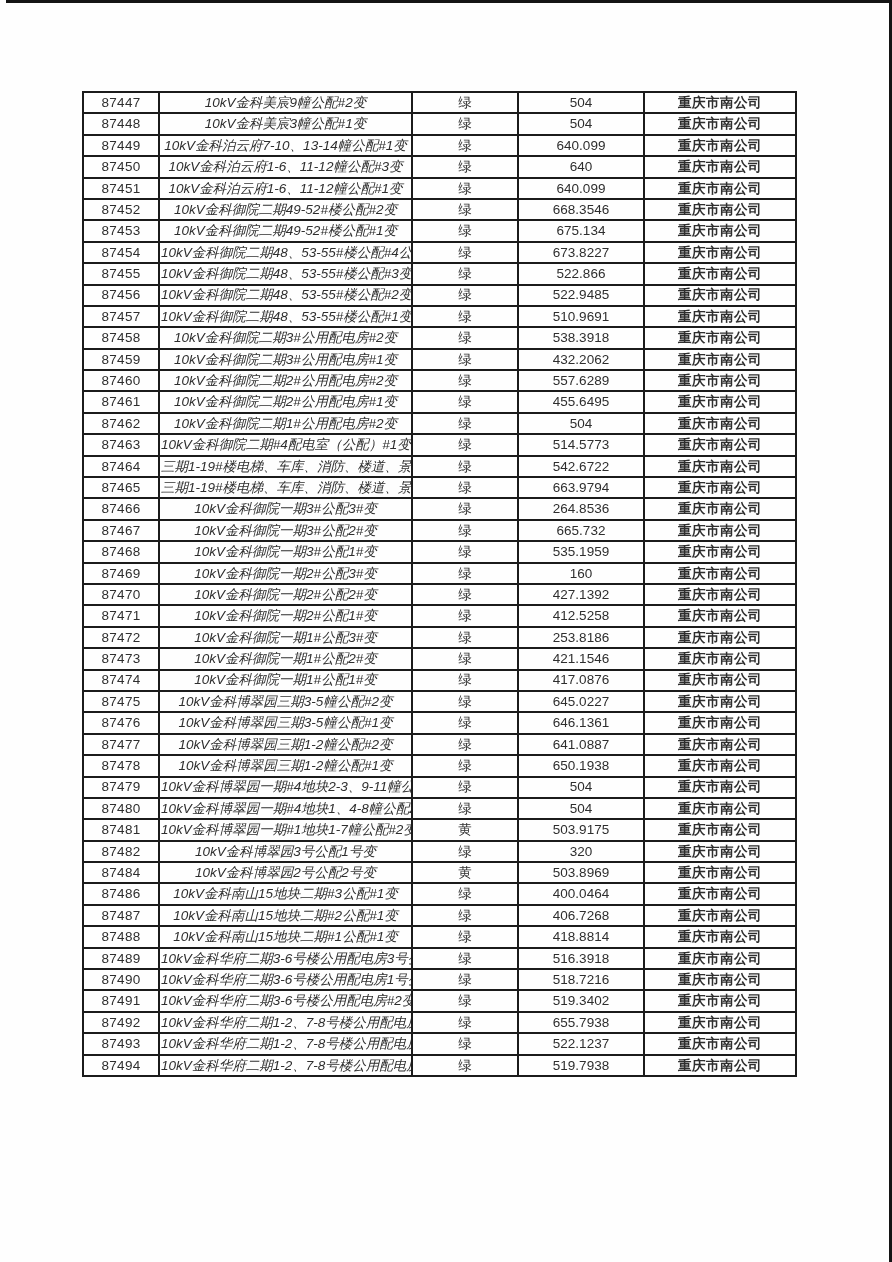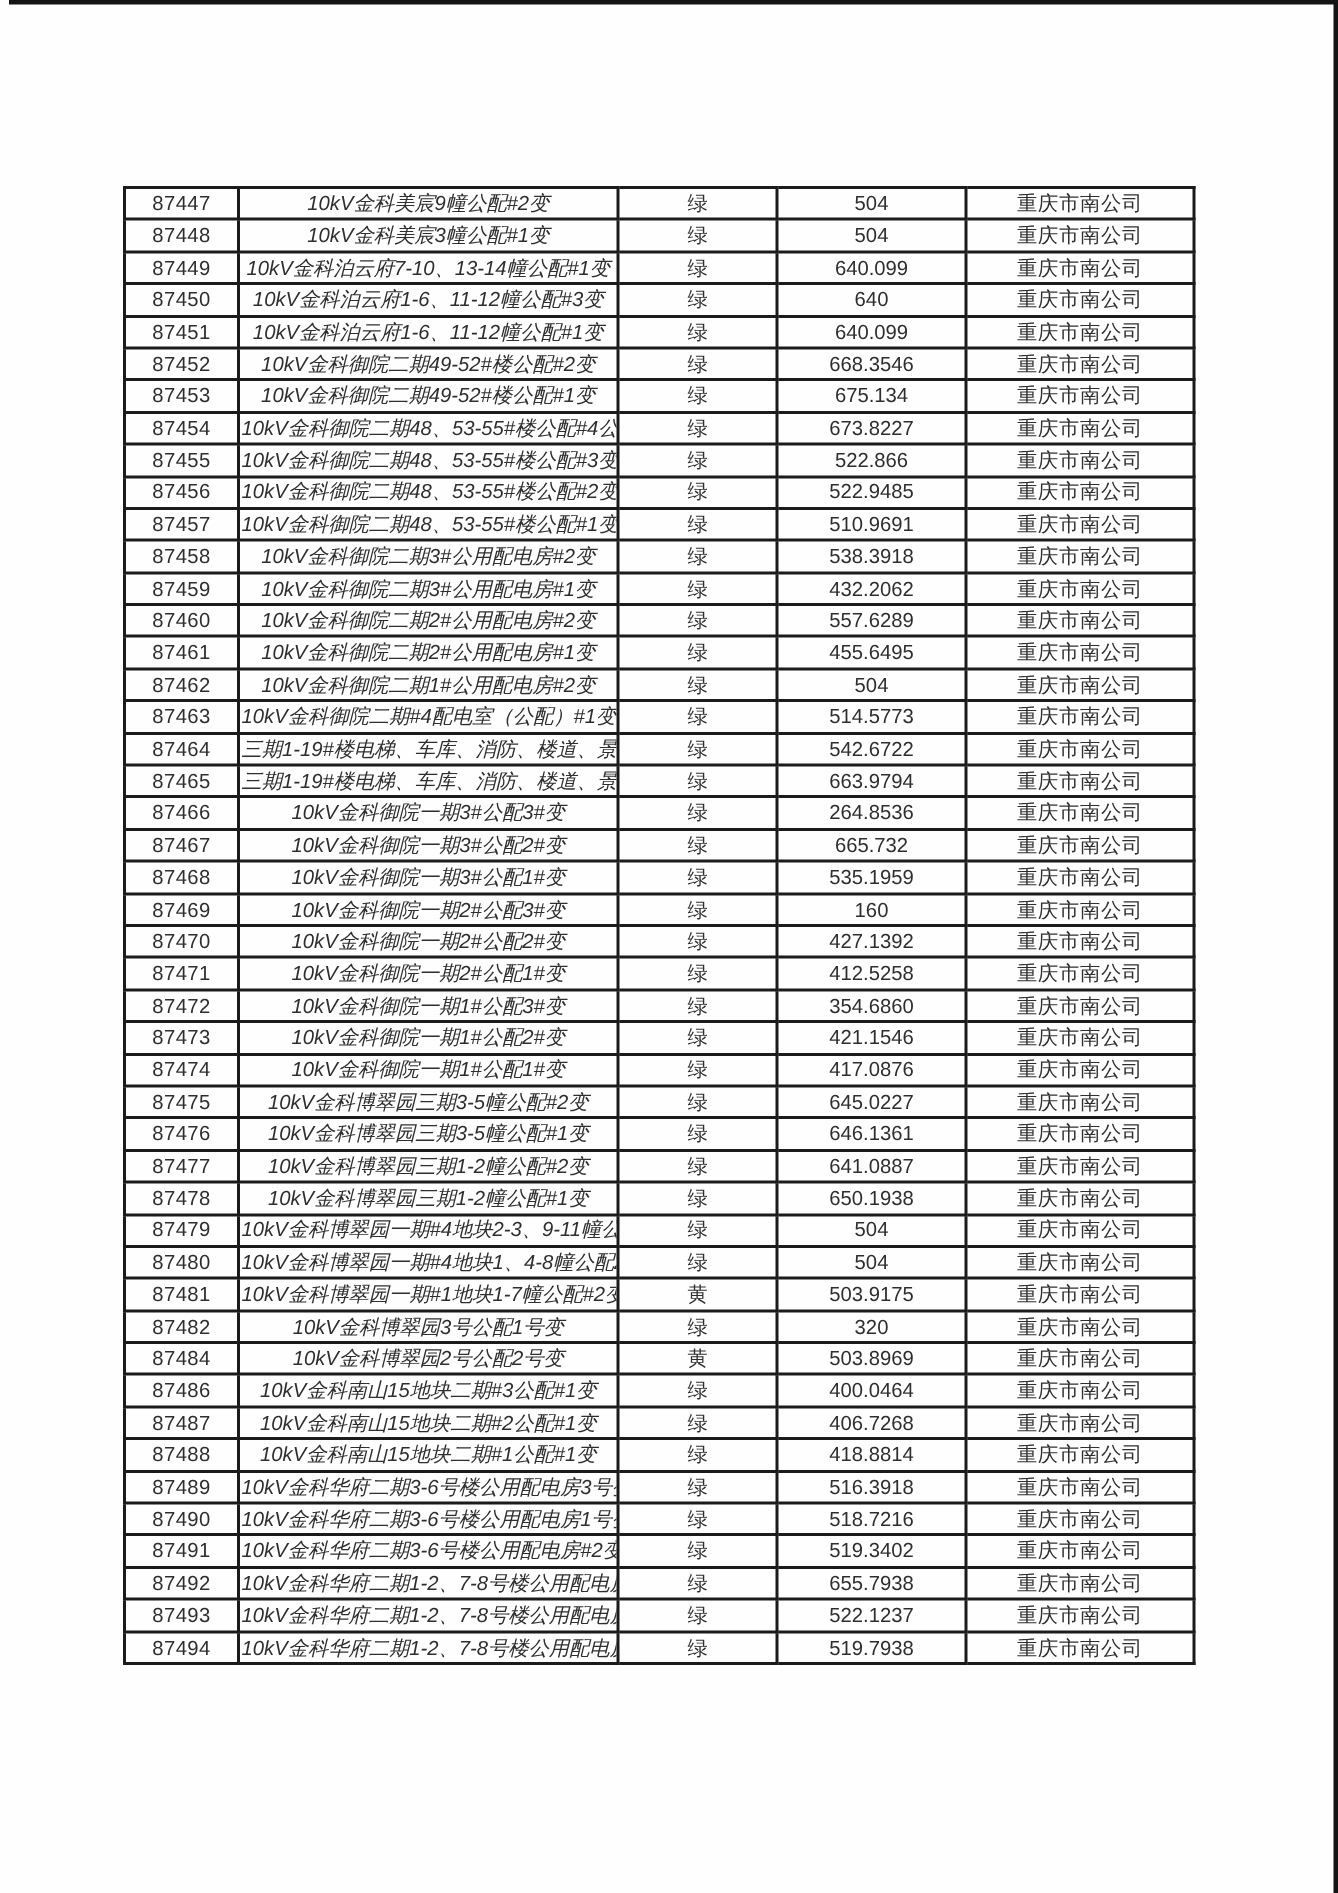--- a/index.html
+++ b/index.html
@@ -26,42 +26,42 @@
     position: absolute;
     top: 0;
     right: 0;
     width: 3px;
     height: 1262px;
     background: #141414;
   }
   table.data-table {
     position: absolute;
     left: 82px;
-    top: 124px;
+    top: 91px;
     width: 713px;
     table-layout: fixed;
     border-collapse: collapse;
   }
   .data-table td {
     border: 2px solid #1b1b1b;
     height: 19.4px;
     padding: 0 2px;
     text-align: center;
     vertical-align: middle;
     font-size: 13.5px;
     color: #2e2e2e;
     white-space: nowrap;
     overflow: hidden;
     line-height: 1;
   }
   .data-table td.col-id     { letter-spacing: 0.3px; }
   .data-table td.col-name   { padding: 0 1px; font-style: italic; }
   .data-table td.col-status { }
   .data-table td.col-value  { }
-  .data-table td.col-company{ letter-spacing: 0.5px; }
+  .data-table td.col-company{ letter-spacing: 0.5px; font-weight: bold; }
 </style>
 </head>
 <body>
 
 <div class="scan-edge-top"></div>
 <div class="scan-edge-right"></div>
 
 <table class="data-table">
   <colgroup>
     <col style="width:76px">
@@ -243,21 +243,21 @@
         <td class="col-id">87471</td>
         <td class="col-name">10kV金科御院一期2#公配1#变</td>
         <td class="col-status">绿</td>
         <td class="col-value">412.5258</td>
         <td class="col-company">重庆市南公司</td>
       </tr>
       <tr>
         <td class="col-id">87472</td>
         <td class="col-name">10kV金科御院一期1#公配3#变</td>
         <td class="col-status">绿</td>
-        <td class="col-value">354.6860</td>
+        <td class="col-value">253.8186</td>
         <td class="col-company">重庆市南公司</td>
       </tr>
       <tr>
         <td class="col-id">87473</td>
         <td class="col-name">10kV金科御院一期1#公配2#变</td>
         <td class="col-status">绿</td>
         <td class="col-value">421.1546</td>
         <td class="col-company">重庆市南公司</td>
       </tr>
       <tr>

